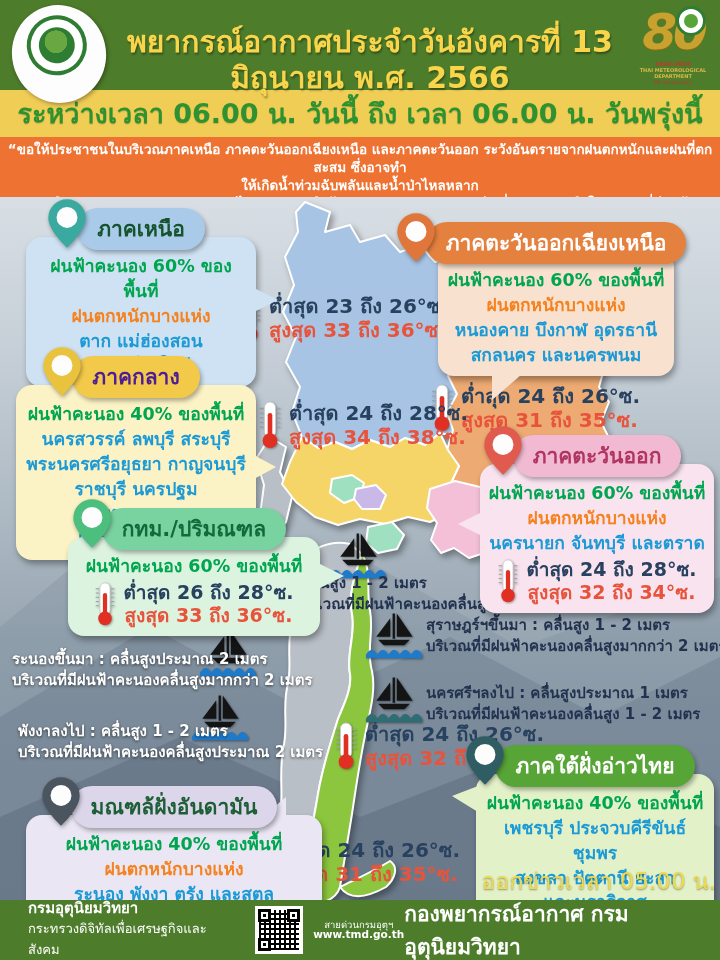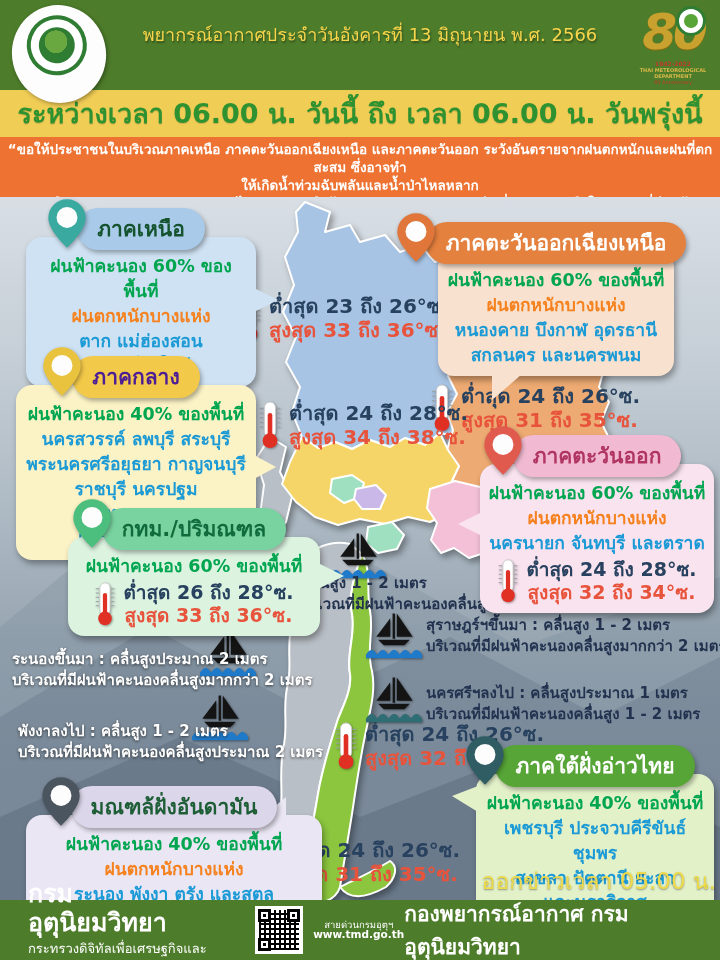--- a/index.html
+++ b/index.html
@@ -7,21 +7,21 @@
   .page { position:relative; width:720px; height:960px; overflow:hidden; background:#9aa7b2; }
 
   
   .header { position:relative; height:90px; background:#4d7c2a; z-index:10; }
   .seal { position:absolute; left:12px; top:5px; width:94px; height:98px; background:#fdfdfd;
           border-radius:50%; transform:rotate(-14deg); box-shadow:1px 2px 4px rgba(0,0,0,.35); z-index:11; }
   .seal-ring { position:absolute; left:17px; top:10px; width:60px; height:60px; border:4px solid #2e7d32; border-radius:50%; background:#fff; }
   .seal-core { position:absolute; left:8px; top:8px; width:36px; height:36px; border-radius:50%;
                background:radial-gradient(circle at 50% 40%, #69a840 0 40%, #2e7d32 41% 100%); }
   .title { position:absolute; left:112px; right:92px; top:24px; text-align:center;
-           color:#f8d54b; font-size:18px; font-weight:normal; text-shadow:1px 2px 2px rgba(0,0,0,.35); line-height:1.2; }
+           color:#f8d54b; font-size:30px; font-weight:bold; text-shadow:1px 2px 2px rgba(0,0,0,.35); line-height:1.2; }
   .anniv { position:absolute; right:8px; top:4px; width:78px; height:84px; text-align:center; }
   .anniv-num { font-size:50px; font-weight:bold; font-style:italic; color:#c9a12e; line-height:56px;
                text-shadow:0 1px 0 #8a6d14; letter-spacing:-4px; }
   .anniv-badge { position:absolute; right:6px; top:2px; width:30px; height:30px; background:#fff; border:3px solid #2e7d32;
                  border-radius:50%; }
   .anniv-badge::after { content:''; position:absolute; inset:5px; background:#57a437; border-radius:50%; }
   .anniv-years { font-size:6px; color:#c0392b; font-weight:bold; }
   .anniv-dept { font-size:5px; color:#d8b84a; font-weight:bold; }
   .anniv-sub { font-size:5px; color:#c0392b; }
 
@@ -79,21 +79,21 @@
   .marine.light { color:#fff; text-shadow:0 1px 3px rgba(0,0,0,.65); }
   .boat { position:absolute; width:56px; height:48px; z-index:4; filter:drop-shadow(1px 1px 1px rgba(0,0,0,.4)); }
   .boat.blue { color:#1f7ac9; } .boat.teal { color:#2f6d74; }
 
   .announce { position:absolute; top:666px; right:4px; color:#efdb49; font-size:23px; font-weight:normal;
               text-shadow:0 1px 2px rgba(0,0,0,.4); z-index:5; }
 
   
   .footer { position:relative; height:60px; background:#4d7c2a; display:flex; align-items:center; z-index:10; }
   .f-left { margin-left:28px; color:#fff; }
-  .f-dept { font-size:25px; font-weight:bold; line-height:1.15; }
+  .f-dept { font-size:15px; font-weight:bold; line-height:1.15; }
   .f-min { font-size:13px; }
   .qr { position:relative; width:48px; height:48px; background:#fff; margin-left:46px; flex:none; }
   .qr-inner { position:absolute; inset:4px;
       background:repeating-linear-gradient(90deg,#000 0 2px,transparent 2px 5px),
                  repeating-linear-gradient(0deg,#000 0 2px,#fff 2px 5px); }
   .fq { position:absolute; width:13px; height:13px; border:3px solid #000; background:#fff; }
   .fq::after { content:''; position:absolute; inset:2px; background:#000; }
   .fq.tl{left:3px;top:3px} .fq.tr{right:3px;top:3px} .fq.bl{left:3px;bottom:3px}
   .f-hot { margin-left:10px; color:#fff; text-align:center; line-height:1.05; }
   .f-1182 { font-size:29px; font-weight:bold; }

